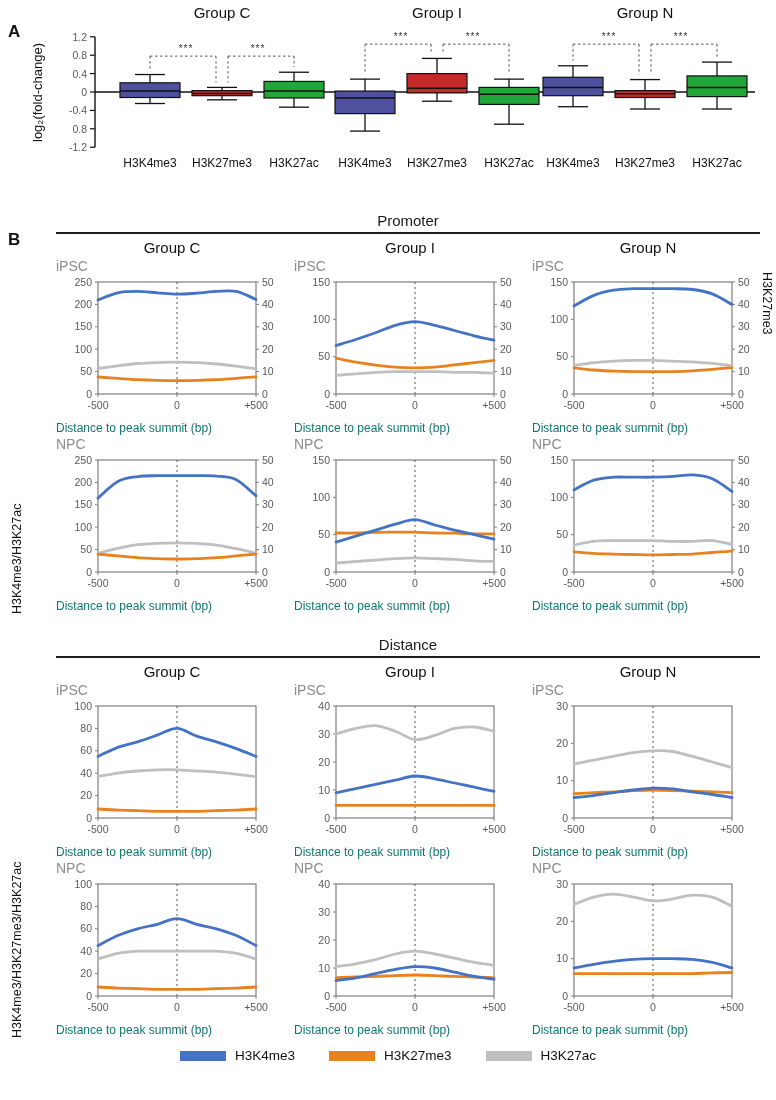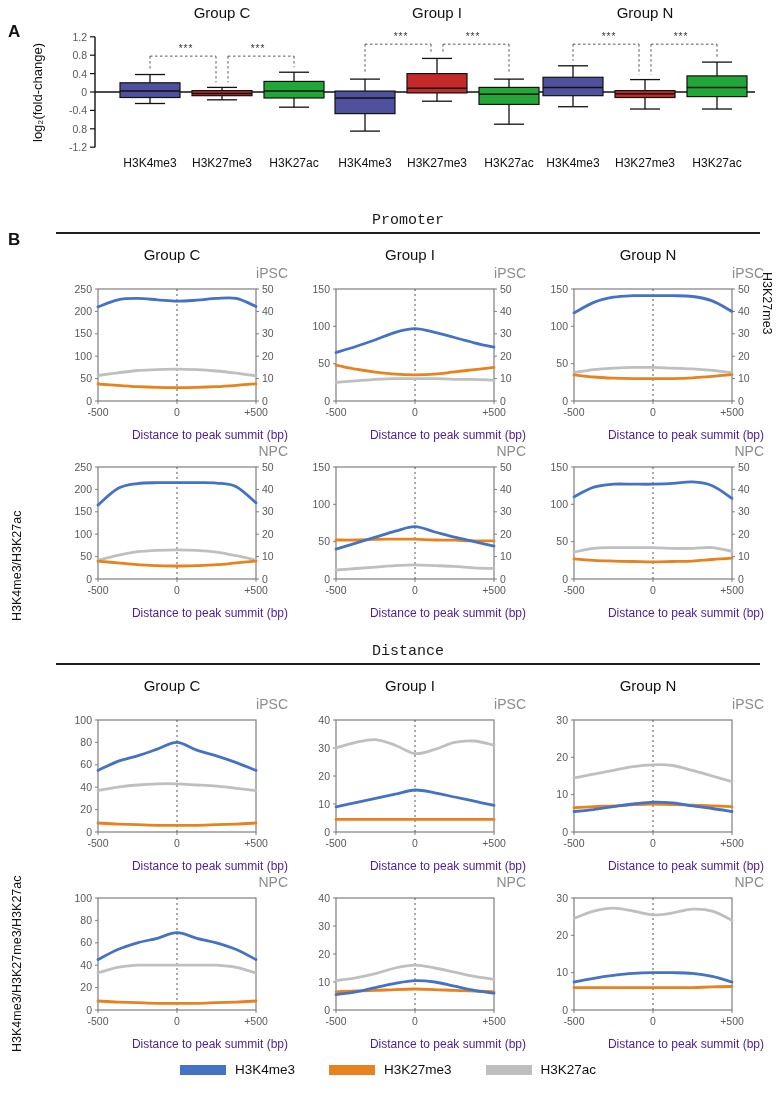--- a/index.html
+++ b/index.html
@@ -4,26 +4,26 @@
 <style>
   html,body{margin:0;padding:0;background:#fff;}
   body{width:776px;height:1100px;position:relative;font-family:"Liberation Sans",sans-serif;color:#1a1a1a;overflow:hidden;}
   .panel-letter{position:absolute;font-weight:bold;font-size:17px;color:#111;}
   
   .panel-a{position:relative;height:198px;margin-top:4px;}
   .pa-ylabel{position:absolute;left:30px;top:26px;height:126px;display:flex;align-items:center;justify-content:center;
              writing-mode:vertical-rl;transform:rotate(180deg);font-size:13px;color:#111;}
   
   .section{position:relative;margin-left:56px;margin-right:16px;}
-  .section-header{text-align:center;font-size:15px;padding-bottom:3px;border-bottom:2px solid #1f1f1f;margin-bottom:8px;font-family:Liberation Mono, monospace;}
+  .section-header{text-align:center;font-size:15px;padding-bottom:3px;border-bottom:2px solid #1f1f1f;margin-bottom:1px;}
   .pb-grid{display:grid;grid-template-columns:repeat(3,1fr);column-gap:6px;}
   .group-header{text-align:center;font-size:15px;padding:4px 0 2px 0;color:#111;}
-  .cell{display:flex;flex-direction:column;align-items:flex-end;}
+  .cell{display:flex;flex-direction:column;align-items:flex-start;}
   .cell-title{font-size:14px;color:#8c8c8c;height:17px;line-height:17px;}
-  .cell-xlabel{font-size:12px;color:#4c1d95;height:15px;line-height:14px;white-space:nowrap;}
+  .cell-xlabel{font-size:12px;color:#0f766e;height:15px;line-height:14px;white-space:nowrap;}
   .side-label{position:absolute;font-size:12.5px;color:#111;white-space:nowrap;}
   .side-label.left{left:-46px;top:60px;bottom:0;display:flex;align-items:center;writing-mode:vertical-rl;transform:rotate(180deg);}
   .side-label.right{right:-14px;top:60px;bottom:0;display:flex;align-items:center;writing-mode:vertical-rl;}
   
   svg text.tick{font-size:10.5px;fill:#595959;font-family:"Liberation Sans",sans-serif;}
   svg text.cat{font-size:12px;fill:#111;font-family:"Liberation Sans",sans-serif;}
   svg text.gtitle{font-size:15px;fill:#111;font-family:"Liberation Sans",sans-serif;}
   svg text.sig{font-size:10px;fill:#333;letter-spacing:1px;font-family:"Liberation Sans",sans-serif;}
   
   .legend{display:flex;justify-content:center;align-items:center;gap:34px;margin-top:10px;}

